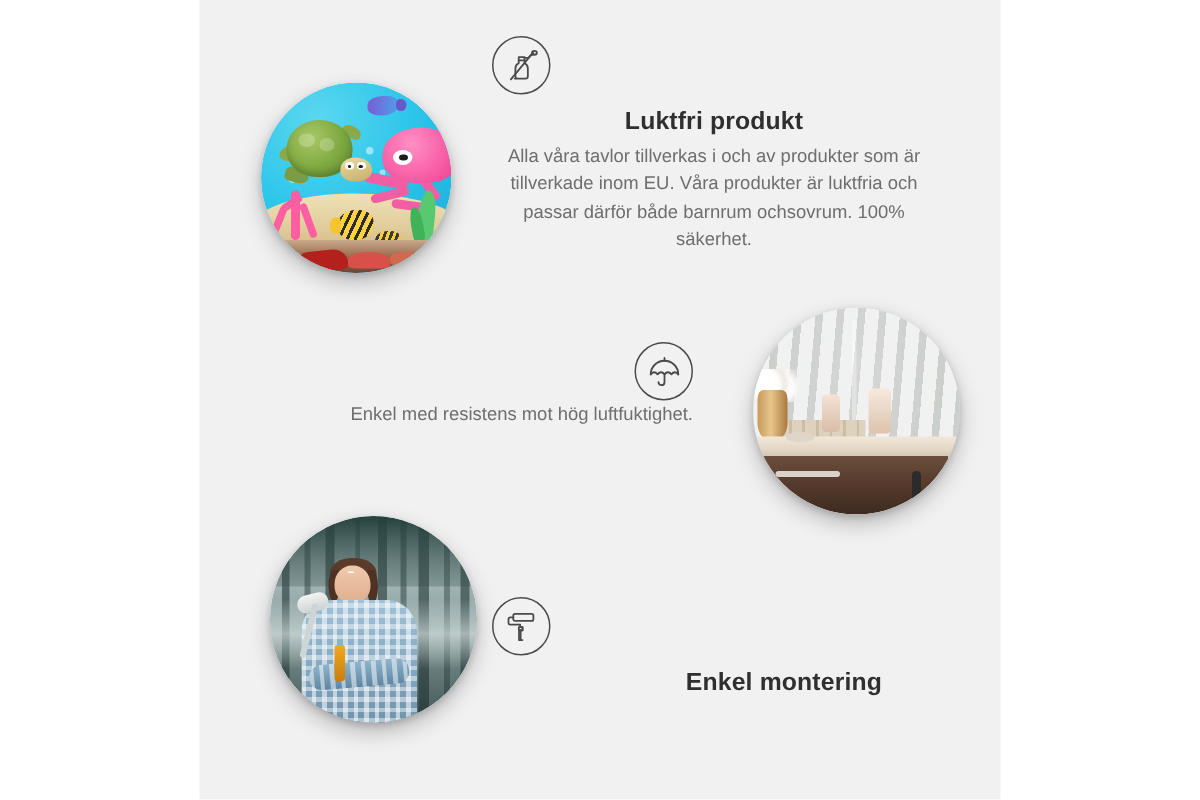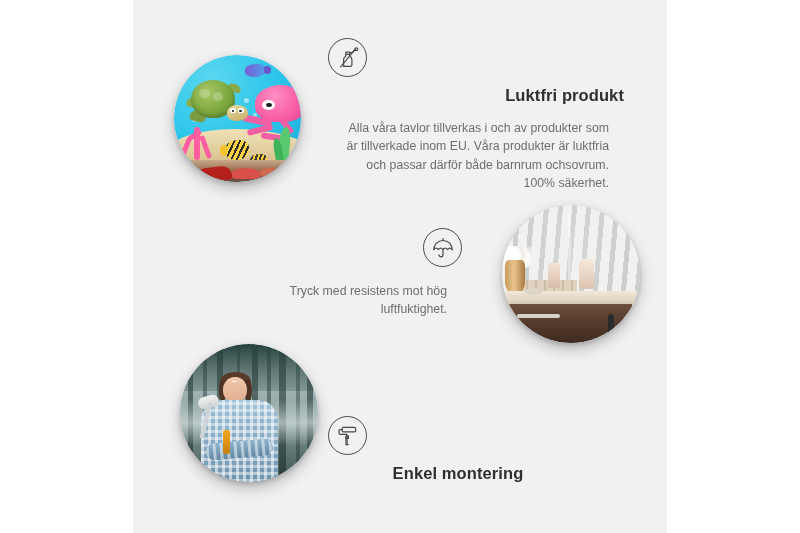--- a/index.html
+++ b/index.html
@@ -265,30 +265,30 @@
     border:1.6px solid #4a4a4a;
     display:flex;align-items:center;justify-content:center;
     box-sizing:border-box;
   }
   .ficon svg{display:block;}
   .ftitle{
     font-size:16.5px;font-weight:bold;color:#2f2f2f;
     letter-spacing:.1px;margin:9px 0 5px 0;line-height:1.1;
   }
   .fdesc{
-    font-size:12.3px;color:#6e6e6e;line-height:1.48;margin:15px;
-  }
-
-  #feat-odor{left:328px;top:38px;width:296px;text-align:right;}
+    font-size:12.3px;color:#6e6e6e;line-height:1.48;margin:0;
+  }
+
+  #feat-odor{left:328px;top:24px;width:296px;text-align:center;}
   #feat-odor .ficon{margin-left:0;}
 
   #feat-water{left:212px;top:228px;width:250px;text-align:right;}
   #feat-water .ficon{margin-left:auto;margin-right:0;}
 
-  #feat-mount{left:328px;top:416px;width:260px;text-align:center;}
+  #feat-mount{left:328px;top:398px;width:260px;text-align:right;}
 </style>
 </head>
 <body>
 
 <div class="stage">
 
   <div class="panel"></div>
 
   <div class="medallion" id="sea">
     <div class="inner">
@@ -411,21 +411,21 @@
 
   <div class="feature" id="feat-water">
     <div class="ficon">
       <svg width="24" height="24" viewBox="0 0 24 24" fill="none" stroke="#4a4a4a" stroke-width="1.2" stroke-linecap="round" stroke-linejoin="round">
         <path d="M2.8 13.6c0-5 4.1-9.1 9.2-9.1s9.2 4.1 9.2 9.1"></path>
         <path d="M2.8 13.6c1.5-1.9 3.1-1.9 4.6 0 1.5-1.9 3.1-1.9 4.6 0 1.5-1.9 3.1-1.9 4.6 0 1.5-1.9 3.1-1.9 4.6 0"></path>
         <path d="M12 4.5V2.6"></path>
         <path d="M12 13.6v5.2c0 1.1-.9 2-2 2s-2-.9-2-2"></path>
       </svg>
     </div>
-    <p class="fdesc">Tryck med resistens mot hög luftfuktighet.</p>
+    <p class="fdesc">Enkel med resistens mot hög luftfuktighet.</p>
   </div>
 
   <div class="feature" id="feat-mount">
     <div class="ficon">
       <svg width="24" height="24" viewBox="0 0 24 24" fill="none" stroke="#4a4a4a" stroke-width="1.2" stroke-linecap="round" stroke-linejoin="round">
         <rect x="6.2" y="3.3" width="13.4" height="4.6" rx="1.1"></rect>
         <path d="M6.2 5.6H4.1c-.6 0-1.1.5-1.1 1.1v2.6c0 .6.5 1.1 1.1 1.1h6.6"></path>
         <path d="M10.7 10.4v1.7h1.6v2.1h-2.3v6.5h2.3"></path>
         <rect x="9.9" y="12.1" width="2.5" height="2.1"></rect>
         <path d="M11.1 14.2v6.3"></path>

